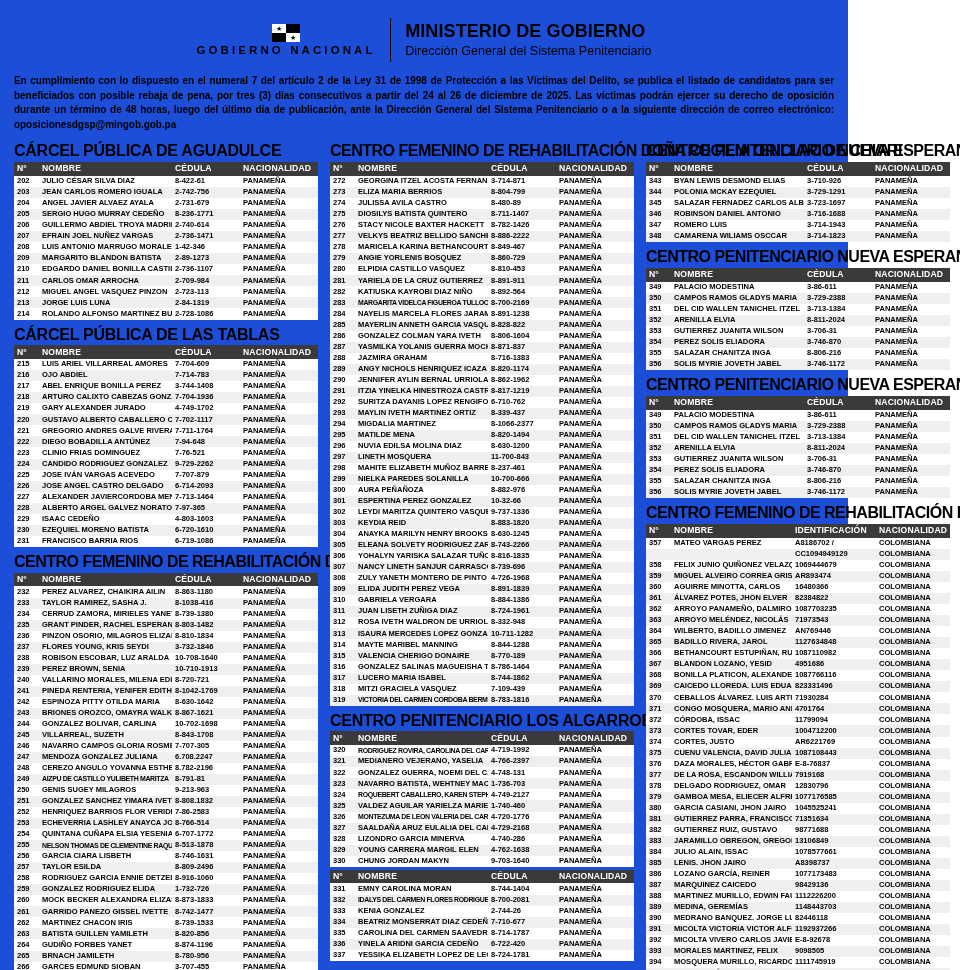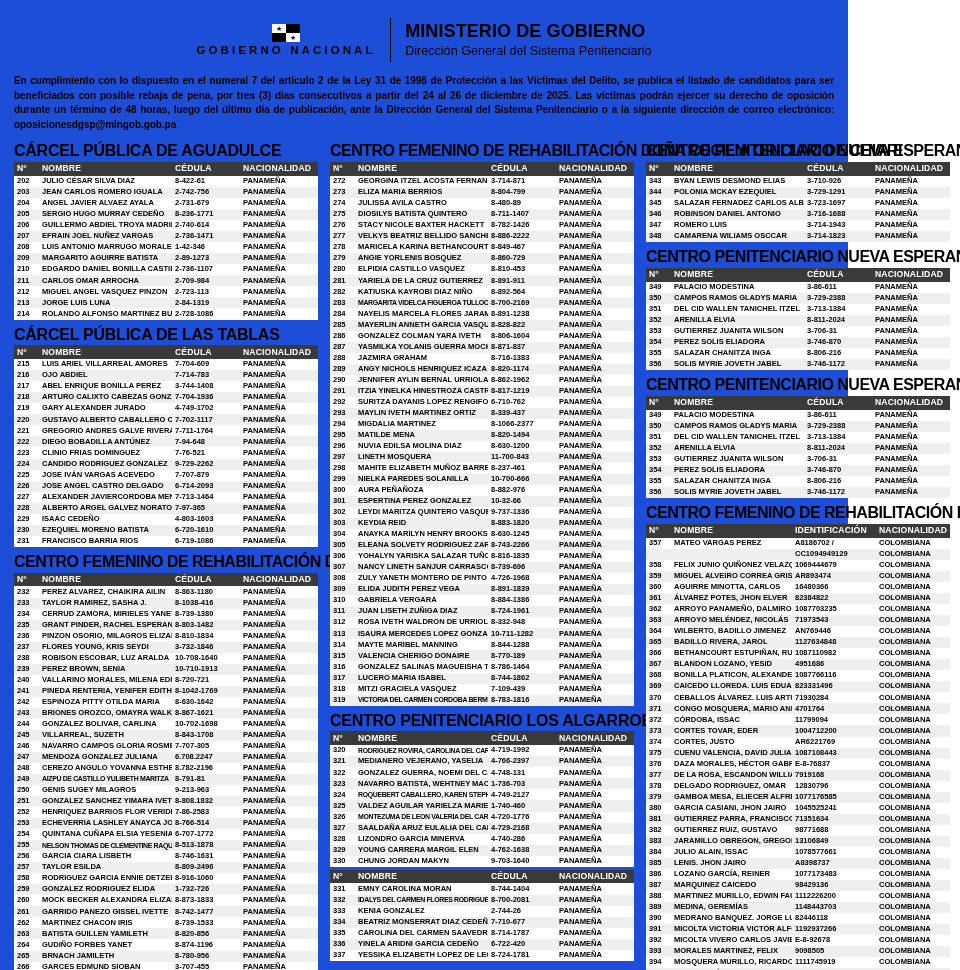--- a/index.html
+++ b/index.html
@@ -248,21 +248,21 @@
                 <td class="nac">PANAMEÑA</td>
               </tr>
               <tr>
                 <td class="num">208</td>
                 <td class="name">LUIS ANTONIO MARRUGO MORALES</td>
                 <td class="ced">1-42-346</td>
                 <td class="nac">PANAMEÑA</td>
               </tr>
               <tr>
                 <td class="num">209</td>
-                <td class="name">MARGARITO AGUIRRE BATISTA</td>
+                <td class="name">MARGARITO BLANDON BATISTA</td>
                 <td class="ced">2-89-1273</td>
                 <td class="nac">PANAMEÑA</td>
               </tr>
               <tr>
                 <td class="num">210</td>
                 <td class="name">EDGARDO DANIEL BONILLA CASTILLO</td>
                 <td class="ced">2-736-1107</td>
                 <td class="nac">PANAMEÑA</td>
               </tr>
               <tr>

